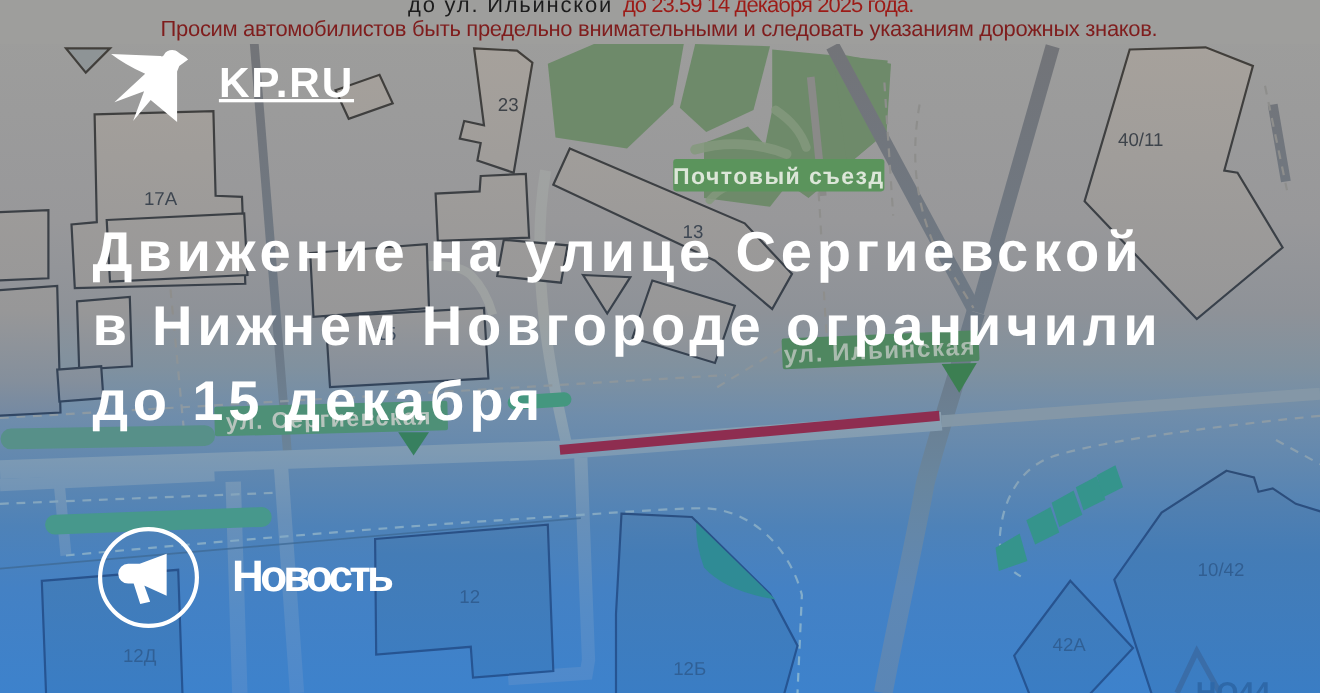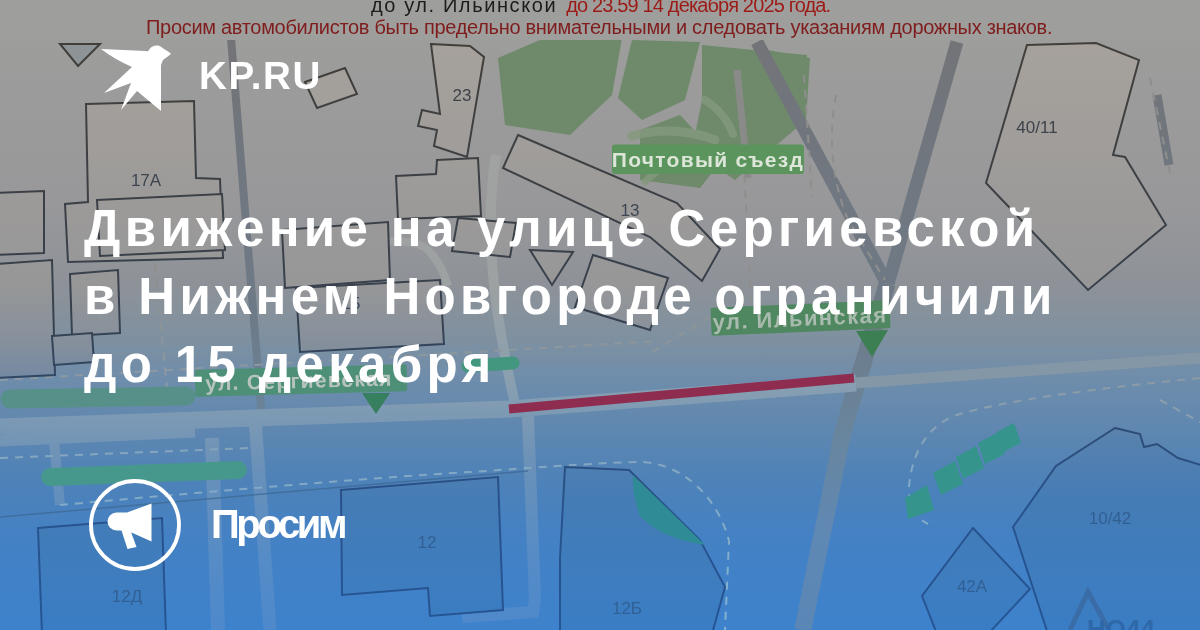--- a/index.html
+++ b/index.html
@@ -5,21 +5,21 @@
   html,body{margin:0;padding:0;}
   .card{position:relative;width:1200px;height:630px;overflow:hidden;
         font-family:"Liberation Sans",sans-serif;background:#9e9e9c;
         -webkit-font-smoothing:antialiased;}
   .card svg{position:absolute;left:0;top:0;}
   .redline1{position:absolute;left:0;top:-6px;width:1200px;white-space:nowrap;
             font-size:20px;color:#1c1c1c;}
   .redline2{position:absolute;left:146px;top:16px;white-space:nowrap;
             font-size:20px;color:#7f1d1d;letter-spacing:-0.3px;}
   .kptext{position:absolute;left:199px;top:54px;color:#fff;font-weight:700;
-          font-size:38.5px;letter-spacing:1.6px;}
+          font-size:38.5px;letter-spacing:1.6px;text-decoration:underline;}
   .headline{position:absolute;left:84px;top:195px;color:#fff;font-weight:700;
             font-size:51px;line-height:68px;letter-spacing:4.35px;}
   .newstext{position:absolute;left:211px;top:502px;color:#fff;font-weight:700;
             font-size:40px;letter-spacing:-3.4px;}
 </style>
 </head>
 <body>
 <div class="card">
 
 <svg width="1200" height="630" viewBox="0 0 1200 630">
@@ -264,14 +264,14 @@
 
 <div class="headline">Движение на улице Сергиевской<br>в Нижнем Новгороде ограничили<br>до 15 декабря</div>
 
 <svg width="1200" height="630" viewBox="0 0 1200 630" style="pointer-events:none">
 
   <circle cx="135" cy="525" r="44" fill="none" stroke="#ffffff" stroke-width="3.8"></circle>
 
   <path d="M127,512.5 L151.5,503.5 L151.5,541.5 L127,530.5 L116.5,530.5 A9,9 0 0 1 116.5,512.5 Z M121.5,530.5 L130.5,530.5 L136.5,547 L127.5,549 Z" fill="#ffffff"></path>
 </svg>
 
-<div class="newstext">Просим</div>
+<div class="newstext">Новость</div>
 </div>
 
 </body></html>

